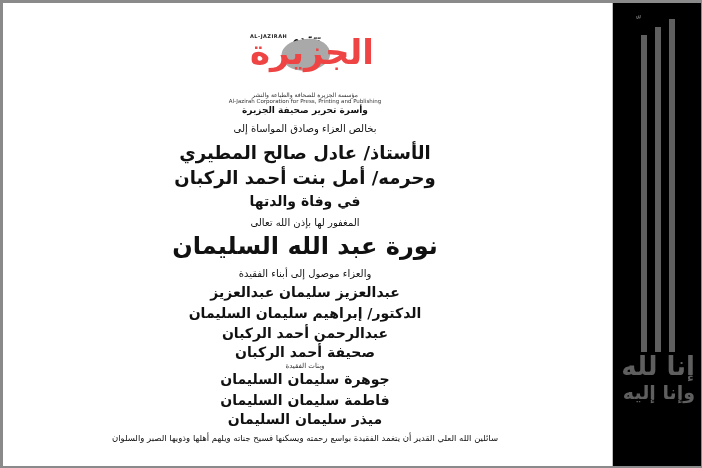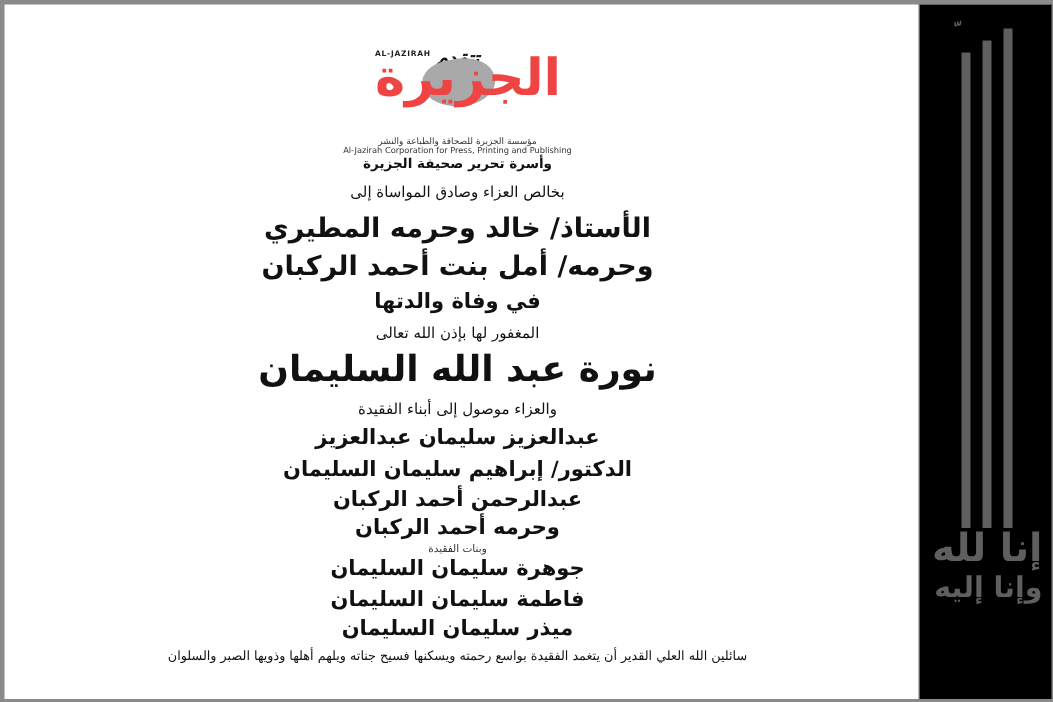--- a/index.html
+++ b/index.html
@@ -83,31 +83,31 @@
     <div class="logo-map"></div>
     <div class="logo-en">AL-JAZIRAH</div>
     <div class="logo-ar">الجزيرة</div>
   </div>
 
   <div class="line corp-ar">مؤسسة الجزيرة للصحافة والطباعة والنشر</div>
   <div class="line corp-en">Al-Jazirah Corporation for Press, Printing and Publishing</div>
   <div class="line family">وأسرة تحرير صحيفة الجزيرة</div>
 
   <div class="line intro">بخالص العزاء وصادق المواساة إلى</div>
-  <div class="line big1">الأستاذ/ خالد وحرمه المطيري</div>
+  <div class="line big1">الأستاذ/ عادل صالح المطيري</div>
   <div class="line big2">وحرمه/ أمل بنت أحمد الركبان</div>
   <div class="line death">في وفاة والدتها</div>
   <div class="line forgiven">المغفور لها بإذن الله تعالى</div>
   <div class="line deceased">نورة عبد الله السليمان</div>
   <div class="line extended">والعزاء موصول إلى أبناء الفقيدة</div>
 
   <div class="line son s0">عبدالعزيز سليمان عبدالعزيز</div>
   <div class="line son s1">الدكتور/ إبراهيم سليمان السليمان</div>
   <div class="line son s2">عبدالرحمن أحمد الركبان</div>
-  <div class="line son s3">وحرمه أحمد الركبان</div>
+  <div class="line son s3">صحيفة أحمد الركبان</div>
 
   <div class="line daughters-h">وبنات الفقيدة</div>
   <div class="line son d0">جوهرة سليمان السليمان</div>
   <div class="line son d2">ميذر سليمان السليمان</div>
   <div class="line son d1">فاطمة سليمان السليمان</div>
 
   <div class="line prayer">سائلين الله العلي القدير أن يتغمد الفقيدة بواسع رحمته ويسكنها فسيح جناته ويلهم أهلها وذويها الصبر والسلوان</div>
 </div>
 
 <div class="side-panel">

